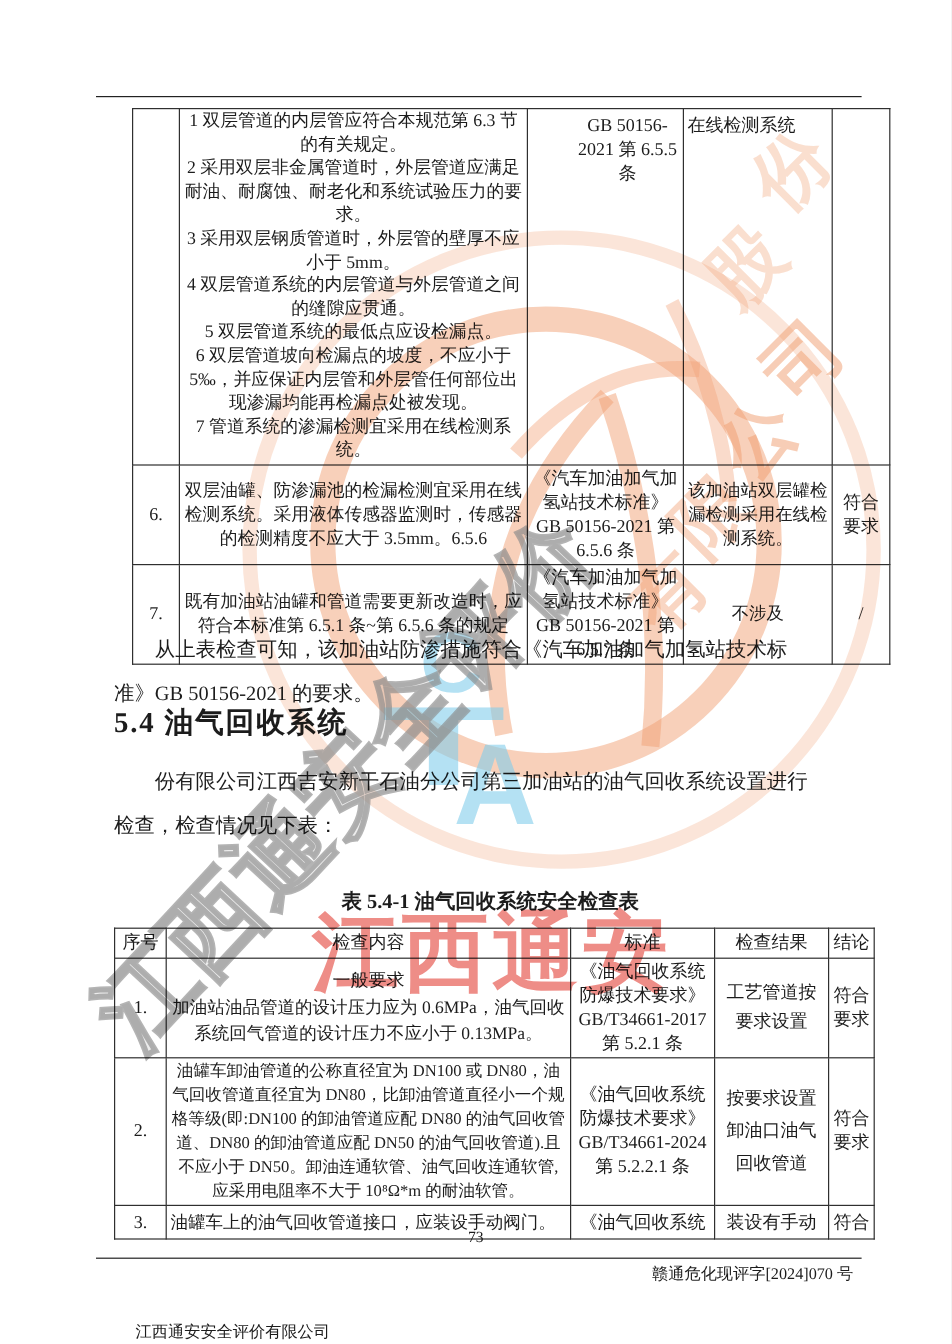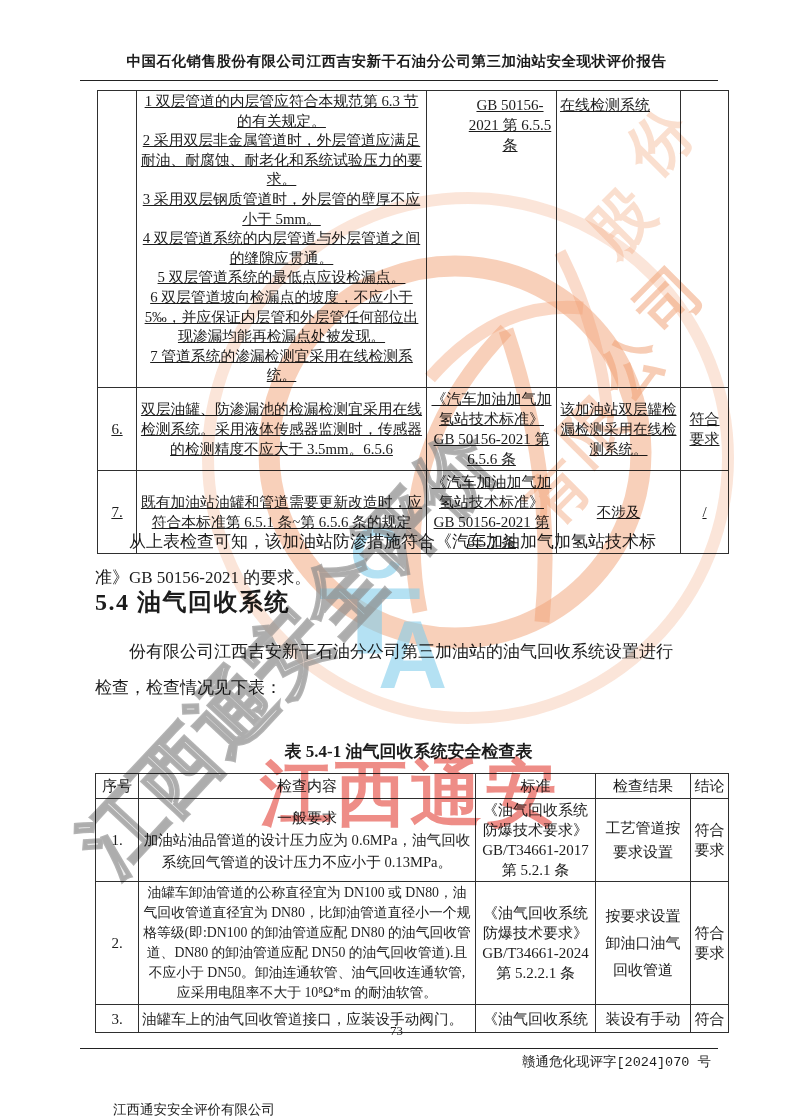--- a/index.html
+++ b/index.html
@@ -7,21 +7,21 @@
         font-family:"Liberation Serif","DejaVu Serif",serif;color:#1c1c1c;}
   
   .header-title{position:absolute;left:0;top:52px;width:793px;text-align:center;
                 font-size:14.5px;font-weight:bold;letter-spacing:.5px;}
   .header-rule{position:absolute;left:80px;top:80px;width:638px;height:0;border-top:1.6px solid #222;}
   
   table.doc{position:absolute;border-collapse:collapse;table-layout:fixed;
             font-size:15px;color:#1c1c1c;}
   table.doc td,table.doc th{border:1px solid #2f2f2f;padding:1px 3px;overflow:hidden;
             font-weight:normal;line-height:20px;}
-  table.t1{left:97px;top:90px;width:631px;text-decoration:underline;}
+  table.t1{left:110px;top:90px;width:631px;}
   table.t2{left:95px;top:773px;width:633px;}
   td.no{text-align:center;vertical-align:middle;}
   td.std{text-align:center;vertical-align:middle;font-size:15px;line-height:19px;}
   td.res{text-align:center;vertical-align:middle;font-size:14.5px;line-height:21px;}
   td.con{text-align:center;vertical-align:middle;font-size:15px;line-height:19px;}
   
   tr.cont td{vertical-align:top;}
   tr.cont td.std{line-height:20px;padding-top:4px;padding-left:40px;}
   tr.cont td.res{text-align:left;padding-top:4px;line-height:20px;font-size:15px;}
   .ci{text-align:center;font-size:14.8px;line-height:19.6px;}
@@ -37,21 +37,21 @@
   .pline{line-height:36px;height:36px;white-space:nowrap;}
   .para .pline:first-child{text-indent:2em;margin-top:12px;}
   .para1{top:512px;}
   .para2{top:622px;}
   .heading{position:absolute;left:95px;top:586px;font-size:24px;font-weight:bold;letter-spacing:1.5px;}
   .caption{position:absolute;left:12px;top:740px;width:793px;text-align:center;font-size:17px;font-weight:600;}
   
   .pageno{position:absolute;left:0;top:1023px;width:793px;text-align:center;font-size:13px;}
   .footer-rule{position:absolute;left:80px;top:1048px;width:638px;height:0;border-top:1.6px solid #222;}
   .footer-left{position:absolute;left:113px;top:1053px;font-size:13.5px;margin-top:48px;}
-  .footer-right{position:absolute;right:82px;top:1053px;font-size:13.5px;font-family:Liberation Mono, monospace;}
+  .footer-right{position:absolute;right:82px;top:1053px;font-size:13.5px;}
   
   .wm{position:absolute;inset:0;pointer-events:none;mix-blend-mode:multiply;}
   .wm-red{position:absolute;left:260px;top:746px;font-size:72px;font-weight:700;letter-spacing:3px;
           color:rgba(224,48,36,0.55);white-space:nowrap;}
   .wm-gray{position:absolute;left:96px;top:806px;font-size:80px;font-weight:700;white-space:nowrap;
            color:rgba(150,150,150,0.18);-webkit-text-stroke:2.5px rgba(140,140,140,0.65);
            transform:rotate(-47deg);transform-origin:0 50%;letter-spacing:1px;}
   .wm-cta span{position:absolute;font-family:"Liberation Sans","DejaVu Sans",sans-serif;
                font-weight:bold;color:rgba(130,205,235,0.6);}
   .cta-c{left:350px;top:512px;font-size:72px;}
@@ -64,21 +64,20 @@
   .ac2{left:526px;top:452px;opacity:.7;}
   .ac3{left:562px;top:388px;opacity:.7;}
   .ac4{left:600px;top:324px;opacity:.85;}
   .ac5{left:638px;top:258px;opacity:.85;}
 </style>
 </head>
 <body>
 
 <div class="page">
 
-  <div class="header-title">中国石化销售股份有限公司江西吉安新干石油分公司第三加油站安全现状评价报告</div>
   <div class="header-rule"></div>
 
   <table class="doc t1">
     <colgroup>
       <col style="width:39px">
         <col style="width:290px">
         <col style="width:130px">
       <col style="width:124px">
         <col style="width:48px">
     </colgroup>

